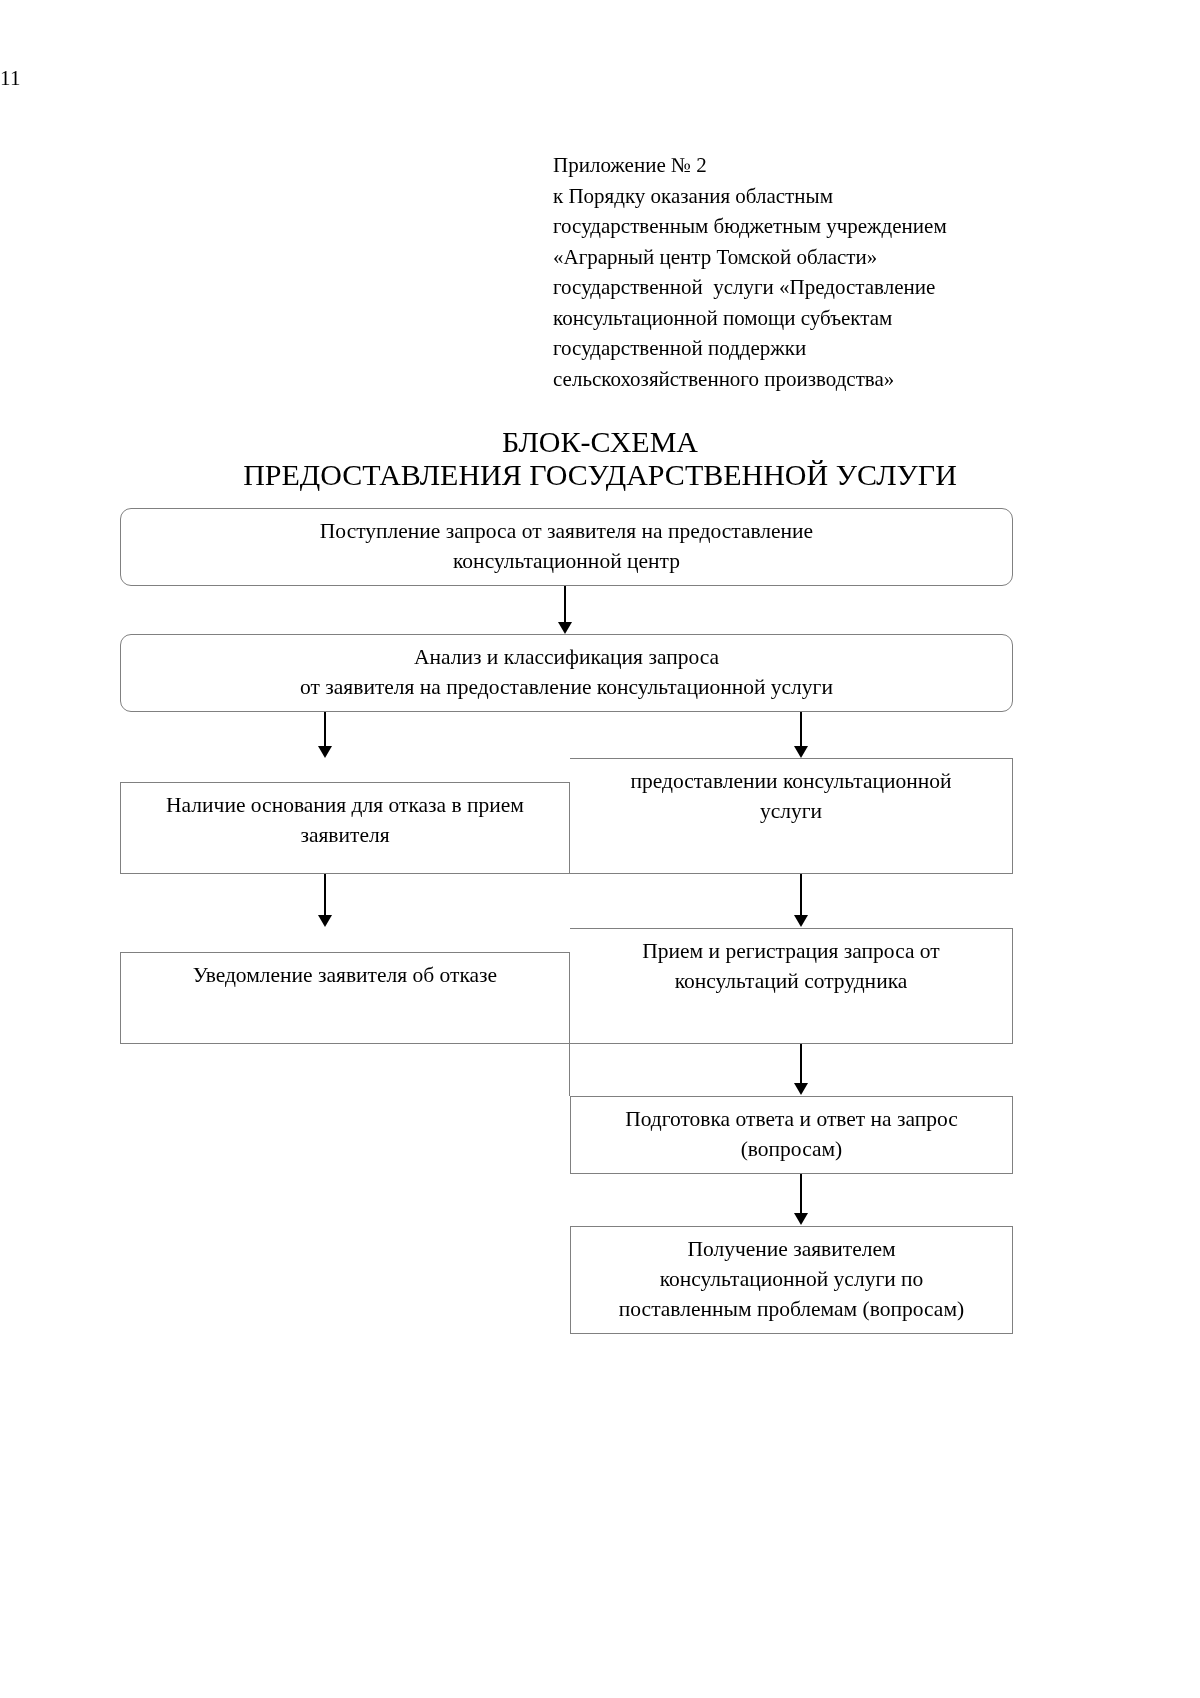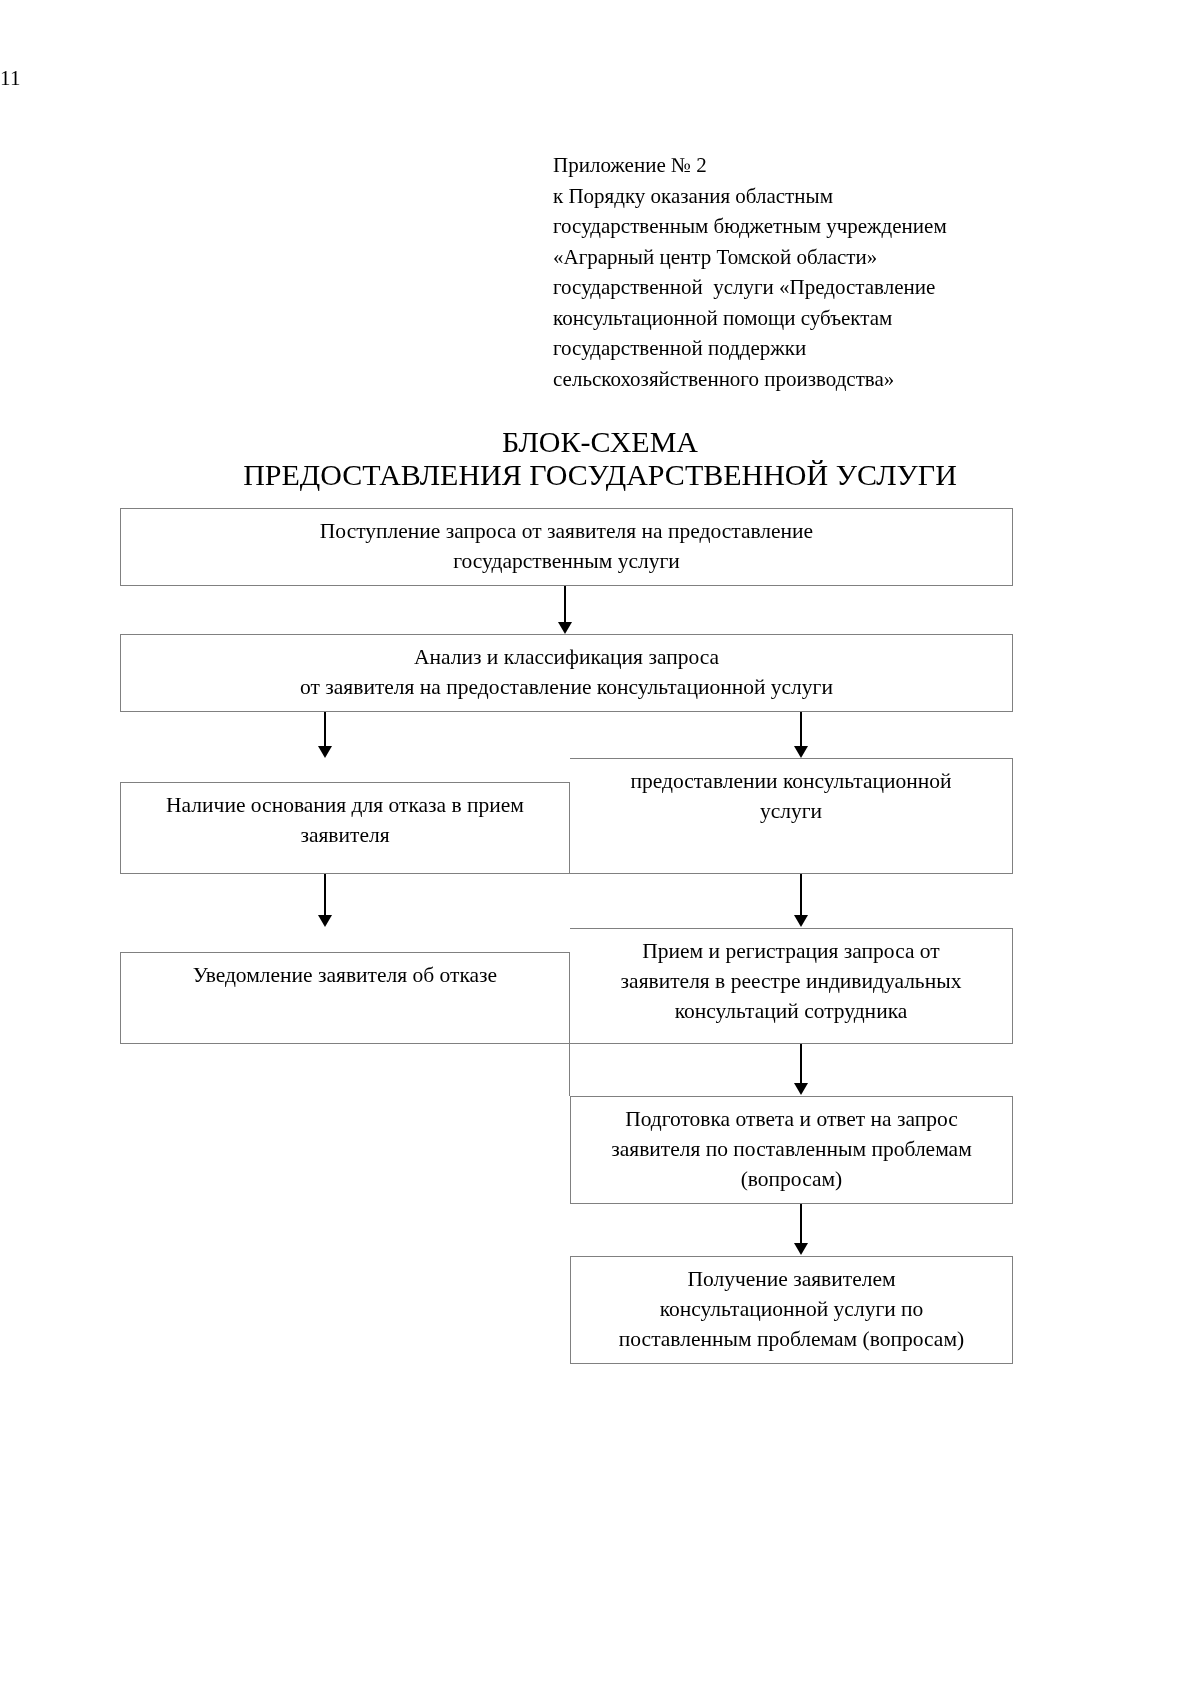--- a/index.html
+++ b/index.html
@@ -67,21 +67,21 @@
     box-sizing: border-box;
     border: 1px solid #808080;
     text-align: center;
     font-size: 21.5px;
     line-height: 30px;
     padding: 7px 10px 9px 10px;
     background: #ffffff;
   }
   .fbox .tline { display: block; white-space: pre-wrap; }
 
-  .row-full { width: 893px; }
+  .row-full { width: 893px; border-radius: 11px; }
 
   
   .gap {
     position: relative;
     width: 893px;
   }
   .arrow {
     position: absolute;
     top: 0;
     width: 2px;
@@ -148,21 +148,21 @@
 
   <div class="doc-title">
     <div>БЛОК-СХЕМА</div>
     <div>ПРЕДОСТАВЛЕНИЯ ГОСУДАРСТВЕННОЙ УСЛУГИ</div>
   </div>
 
   <div class="flow">
 
     <div class="fbox row-full">
       <span class="tline">Поступление запроса от заявителя на предоставление</span>
-      <span class="tline">государственным услуги</span>
+      <span class="tline">консультационной центр</span>
     </div>
 
     <div class="gap" style="height:48px;">
       <div class="arrow" style="left:444px; height:37px;"></div>
     </div>
 
     <div class="fbox row-full">
       <span class="tline">Анализ и классификация запроса</span>
       <span class="tline">от заявителя на предоставление консультационной услуги</span>
     </div>
@@ -187,34 +187,32 @@
       <div class="arrow" style="left:204px; height:42px;"></div>
       <div class="arrow" style="left:680px; height:42px;"></div>
     </div>
 
     <div class="split">
       <div class="fbox left-cell col-left" style="min-height:92px;">
         <span class="tline">Уведомление заявителя об отказе</span>
       </div>
       <div class="fbox right-cell col-right" style="min-height:92px;">
         <span class="tline">Прием и регистрация запроса от</span>
-        <span class="tline">заявителя в реестре индивидуальных</span>
         <span class="tline">консультаций сотрудника</span>
       </div>
     </div>
 
     <div class="gap" style="height:52px;">
       <div class="spacer-left-border" style="height:52px;"></div>
       <div class="arrow" style="left:680px; height:40px;"></div>
     </div>
 
     <div class="stack-wrap">
       <div class="fbox right-only">
         <span class="tline">Подготовка ответа и ответ на запрос</span>
-        <span class="tline">заявителя по поставленным проблемам</span>
         <span class="tline">(вопросам)</span>
       </div>
     </div>
 
     <div class="gap" style="height:52px;">
       <div class="arrow" style="left:680px; height:40px;"></div>
     </div>
 
     <div class="stack-wrap">
       <div class="fbox right-only">

